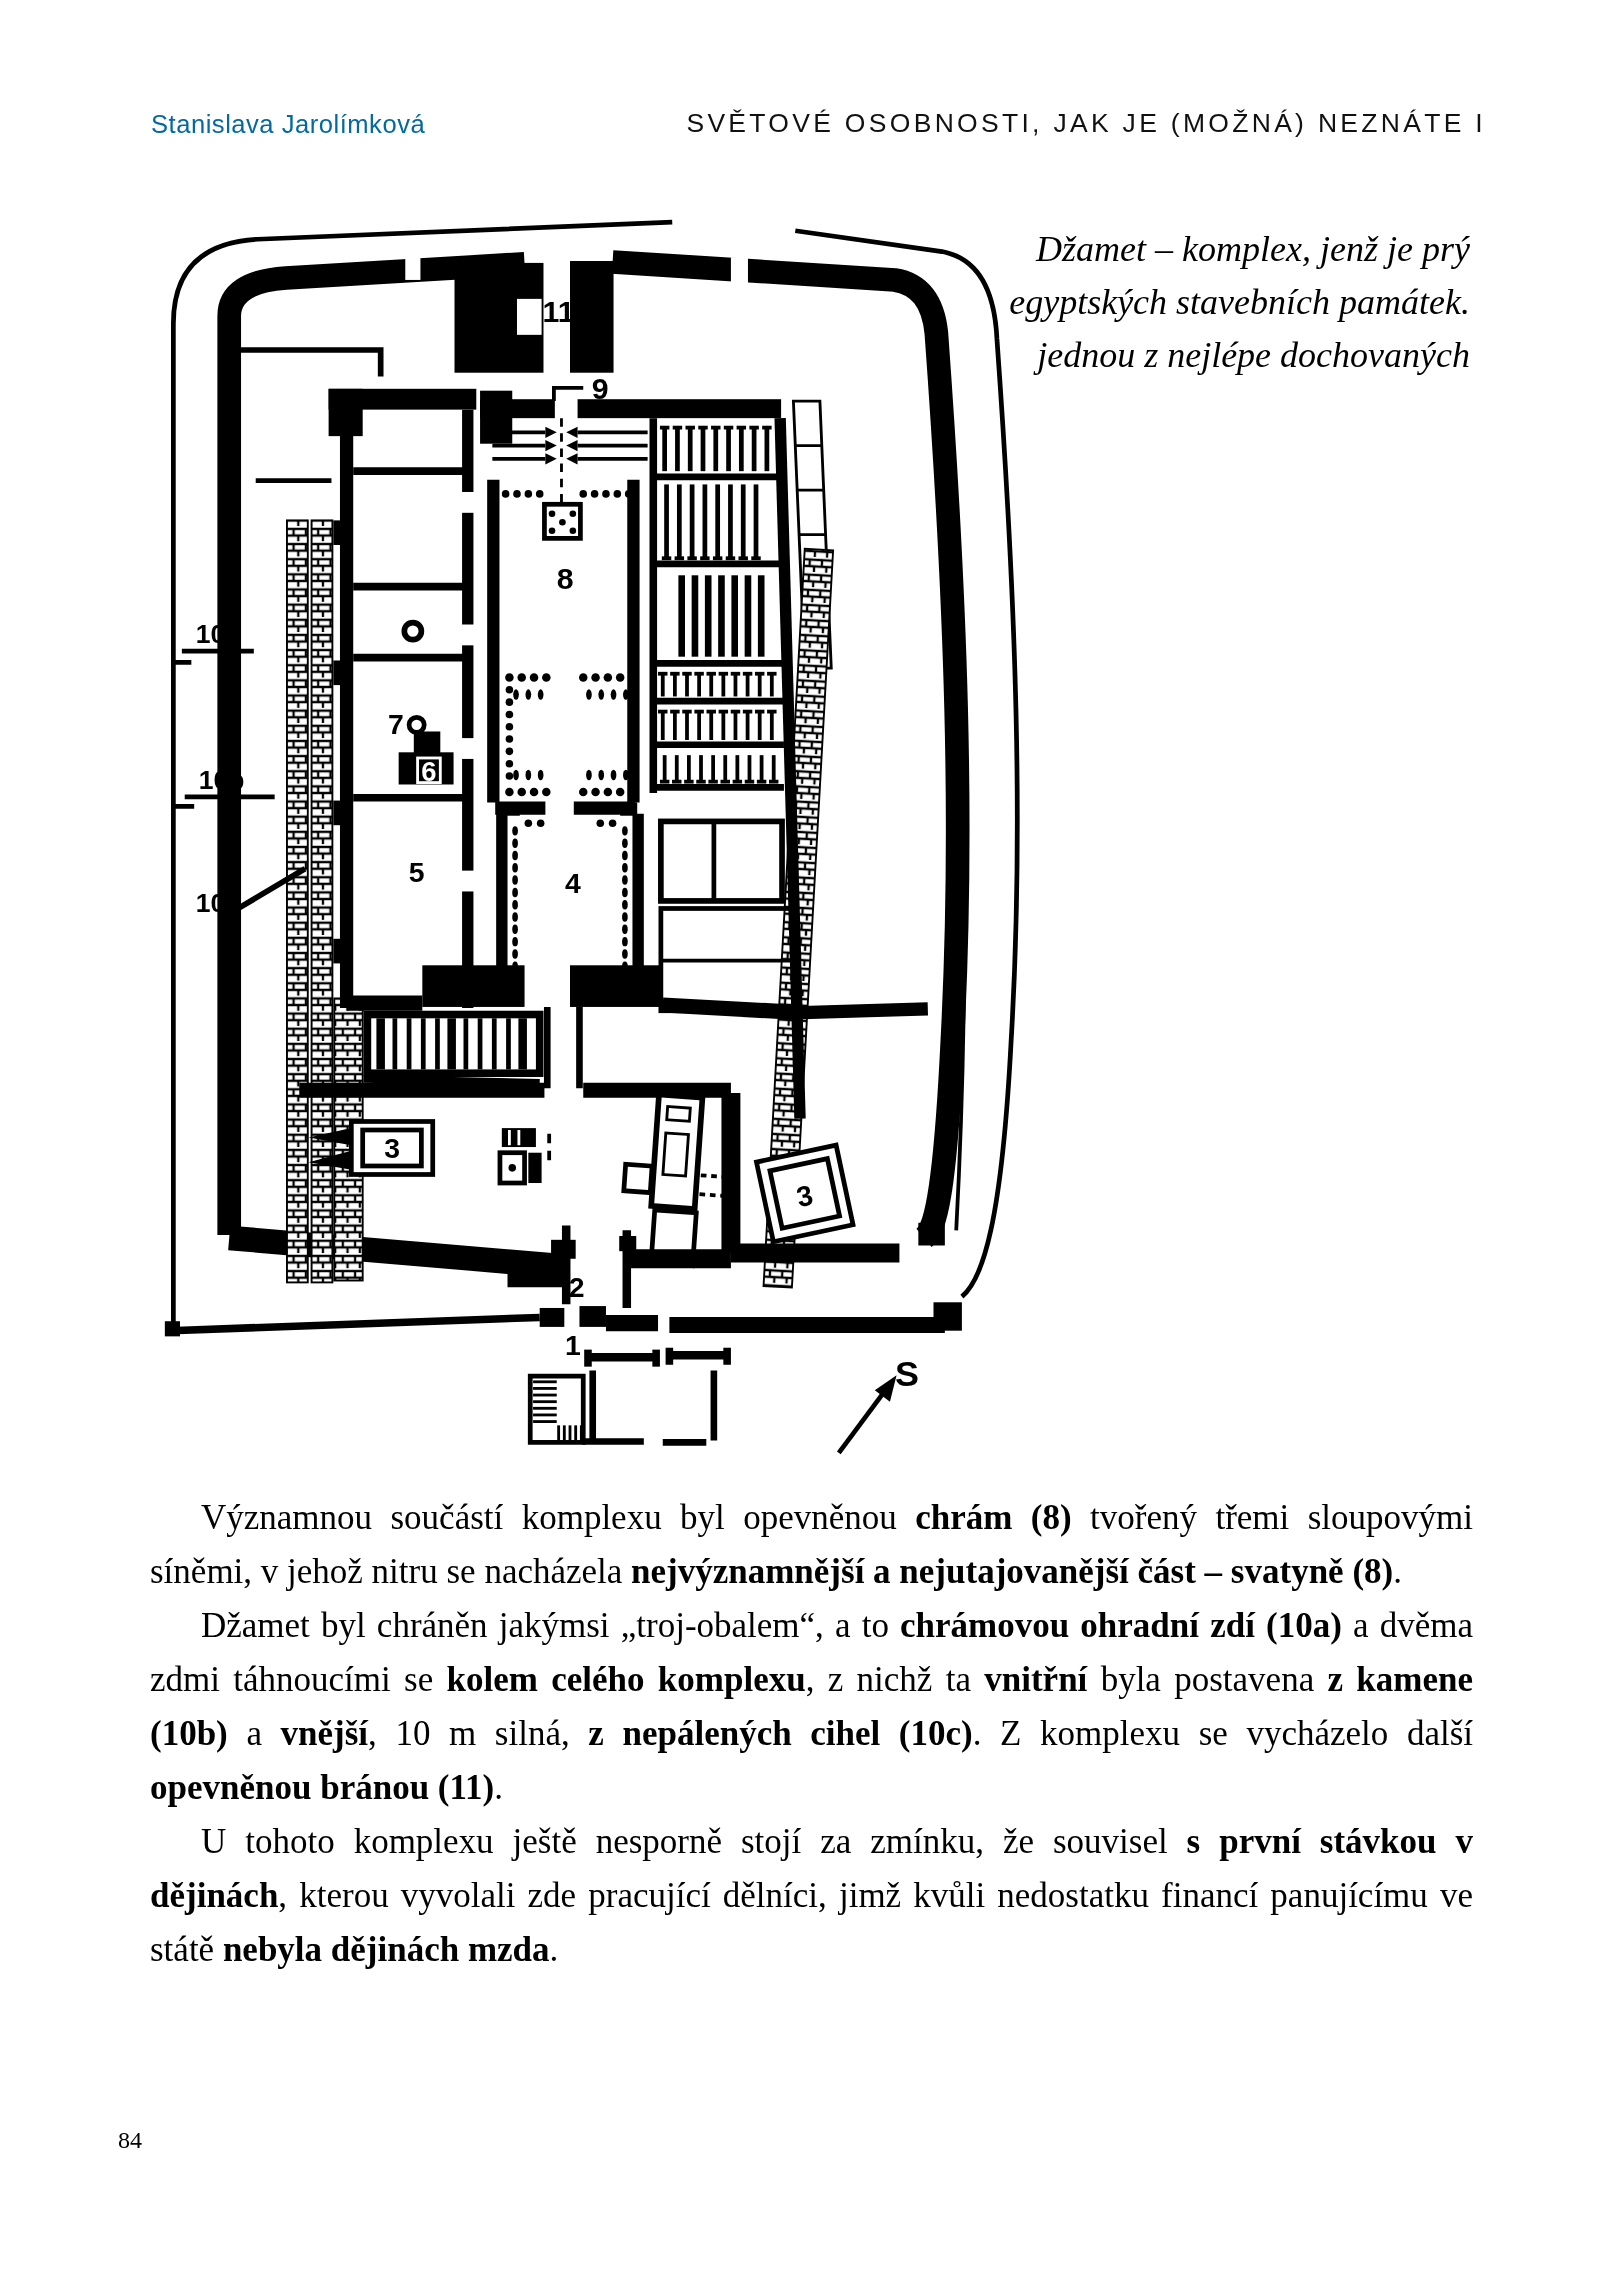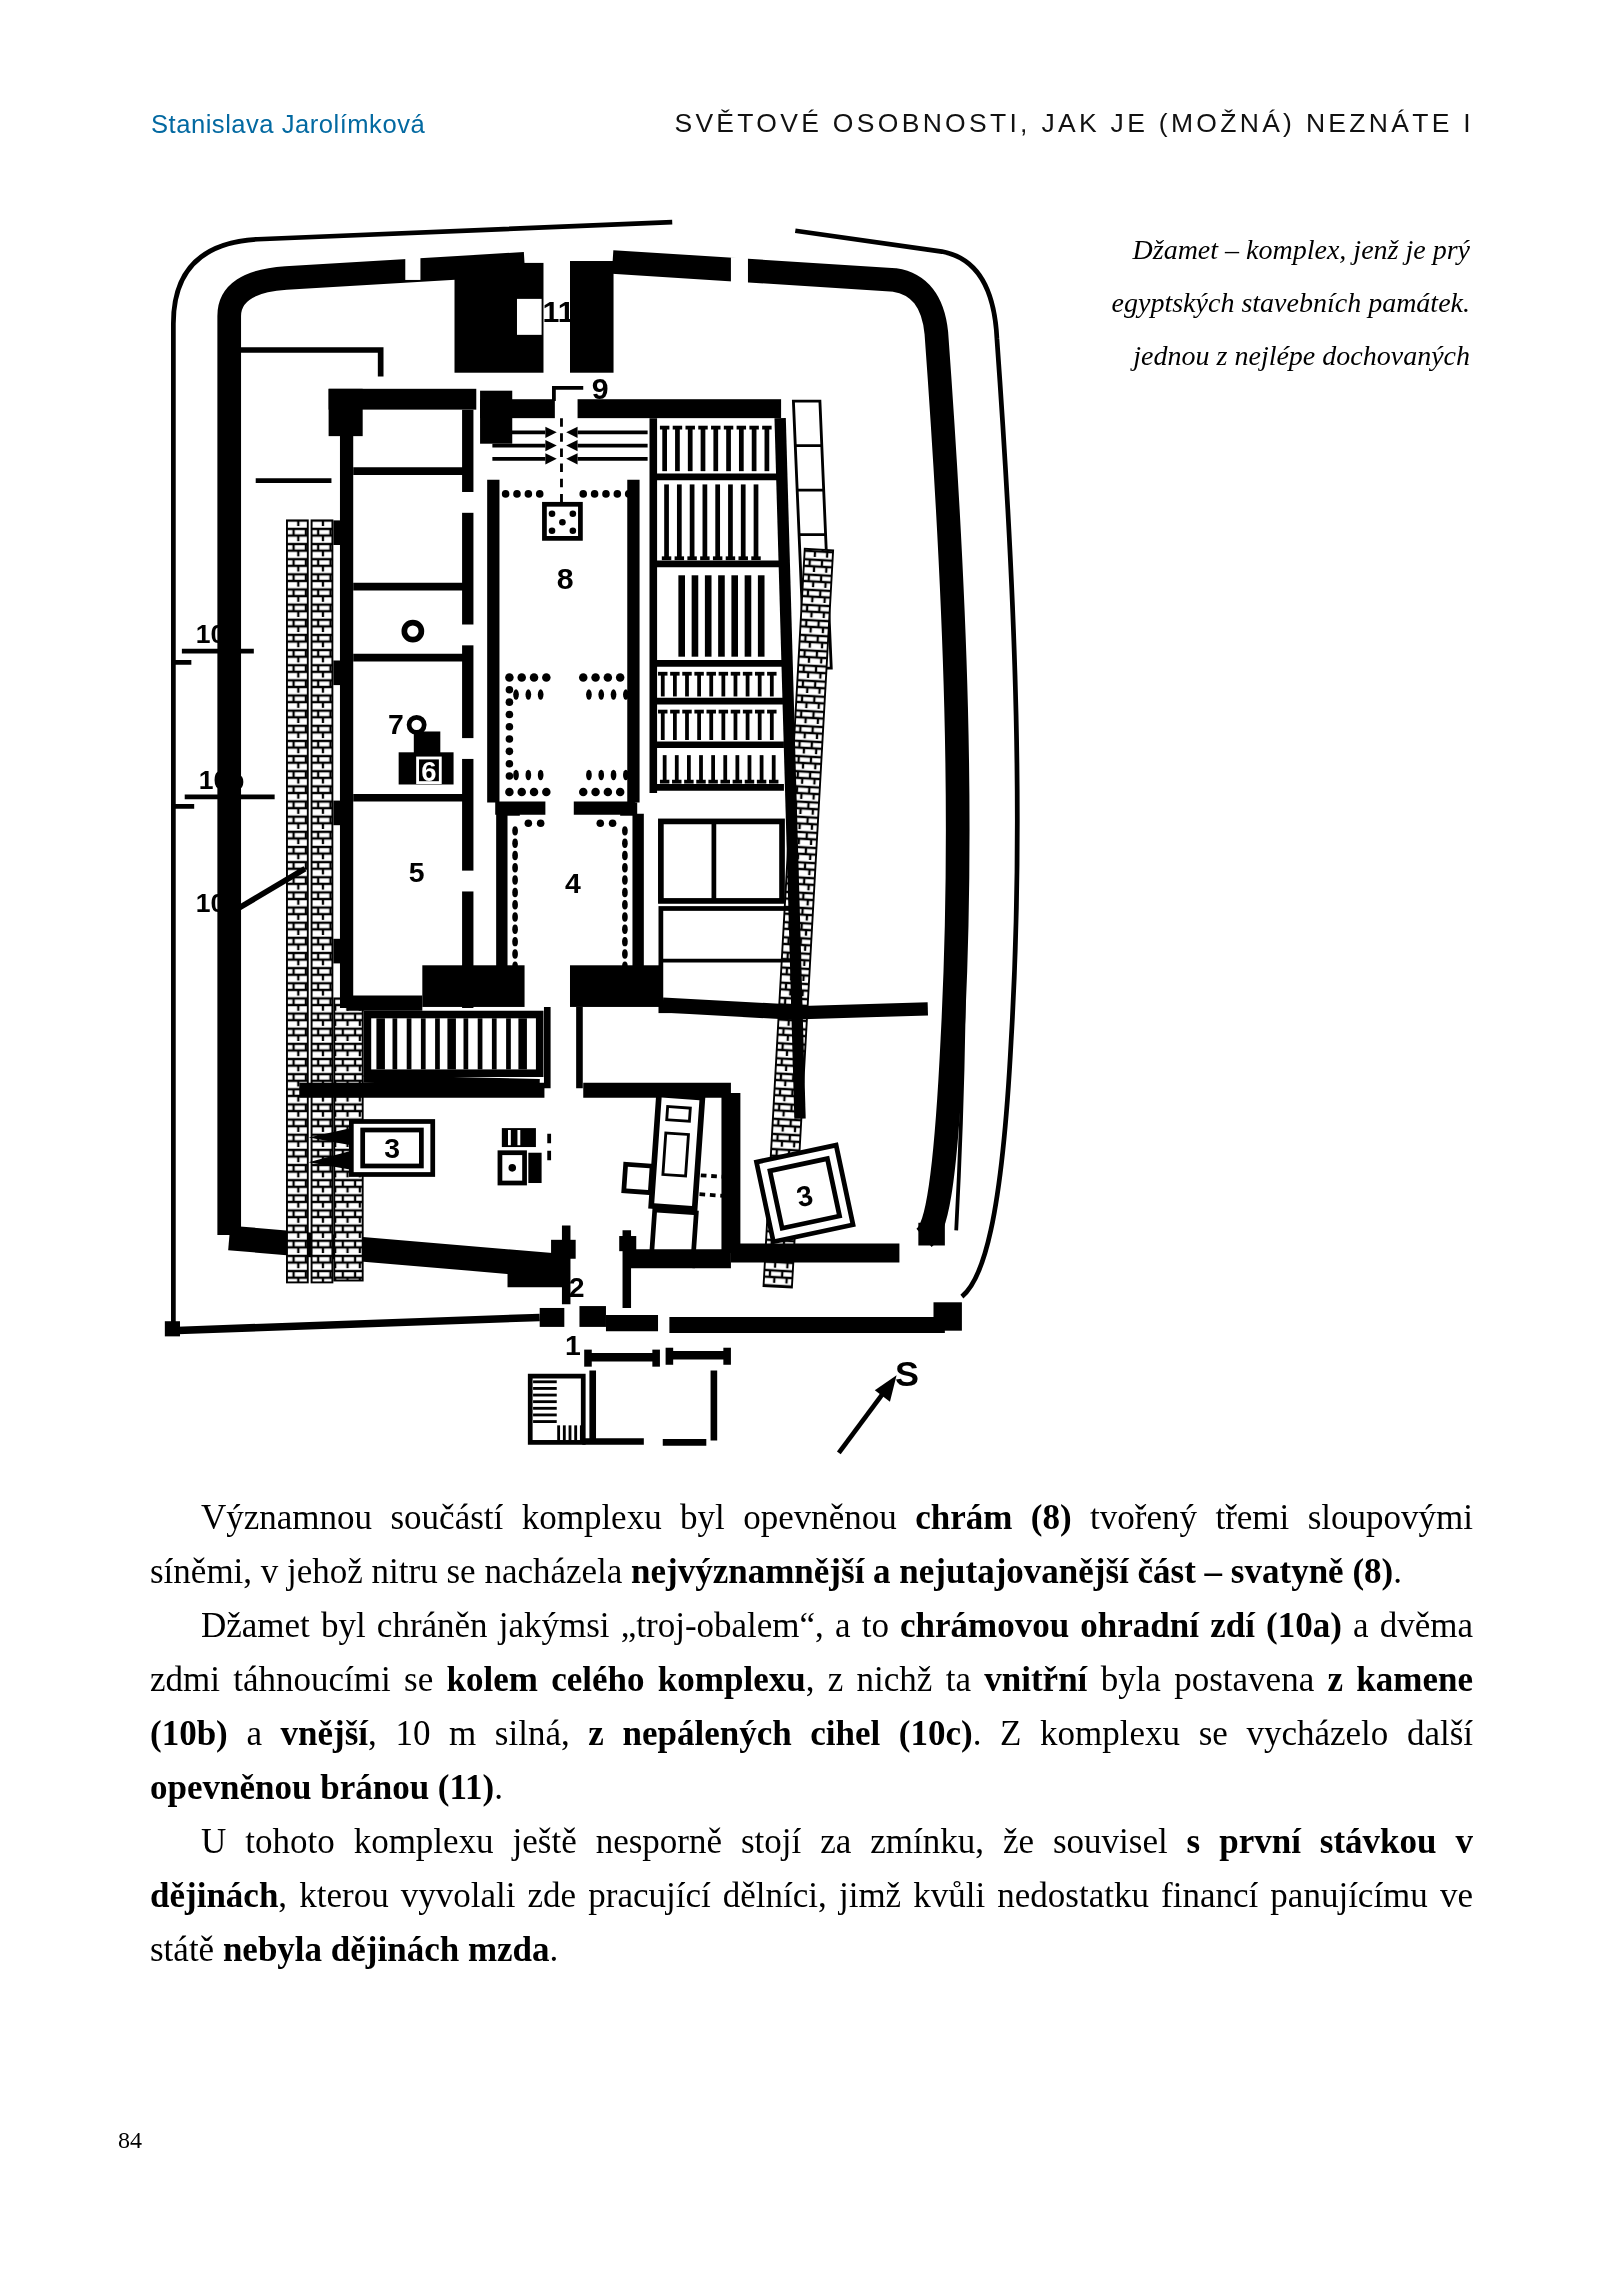--- a/index.html
+++ b/index.html
@@ -1,23 +1,23 @@
 <!DOCTYPE html>
 <html style="font-size:15px"><head>
 <meta charset="utf-8">
 <style>
   html,body{margin:0;padding:0;background:#e8e8e8;}
   .page{position:relative;width:1621px;height:2292px;background:#ffffff;color:#000;
         font-family:"Liberation Serif", serif;overflow:hidden;}
   .hdr-author{position:absolute;left:151px;top:110px;font-family:"Liberation Sans",sans-serif;
         font-size:25.6px;color:#0369a1;letter-spacing:0.5px;}
-  .hdr-title{position:absolute;left:572px;top:108px;width:902px;text-align:right;
+  .hdr-title{position:absolute;left:584px;top:108px;width:902px;text-align:right;
         font-family:"Liberation Sans",sans-serif;font-size:26.5px;color:#111;letter-spacing:3.3px;}
   .caption{position:absolute;left:852px;top:223px;width:618px;text-align:right;
-        font-style:italic;font-size:28px;line-height:53px;color:#000;}
+        font-style:italic;font-size:36px;line-height:53px;color:#000;}
   .bodytext{position:absolute;left:150px;top:1491px;width:1323px;font-size:35px;
         line-height:54px;text-align:justify;}
   .bodytext p{margin:0;text-indent:51px;}
   .bodytext .b{font-weight:bold;margin-top:12px;}
   .pagenum{position:absolute;left:118px;top:2127px;font-size:24px;font-weight:normal;}
   svg text{font-family:"Liberation Sans",sans-serif;font-weight:bold;}
   .plan{position:absolute;left:142px;top:208px;}
 </style>
 </head>
 <body>

